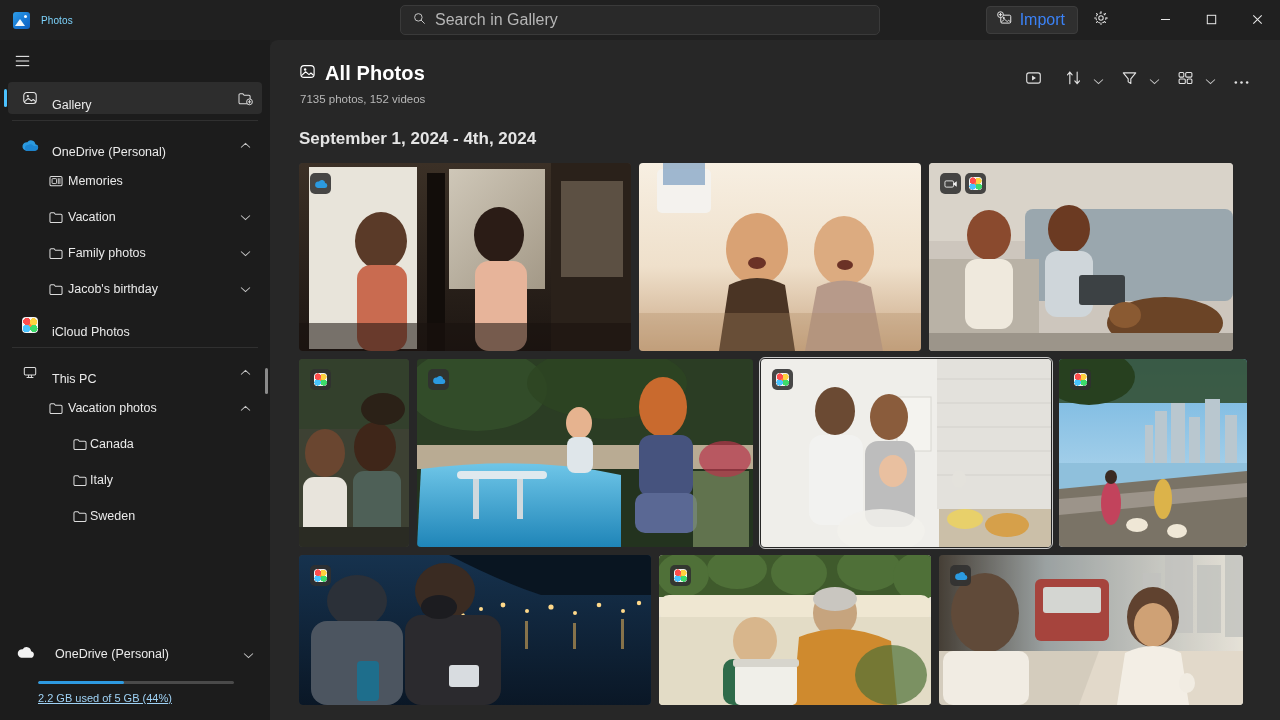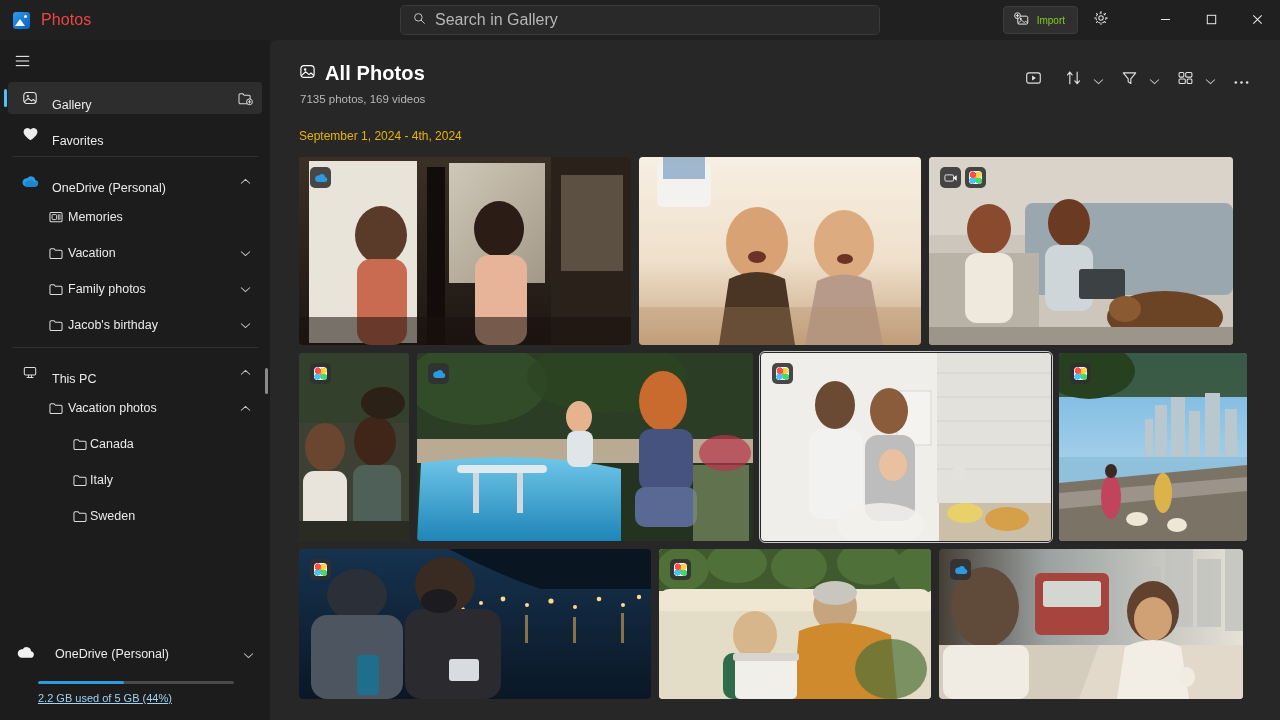--- a/index.html
+++ b/index.html
@@ -29,41 +29,41 @@
     content: ""; position: absolute; left: 2px; bottom: 2.5px;
     width: 0; height: 0;
     border-left: 5.5px solid transparent; border-right: 5.5px solid transparent;
     border-bottom: 7px solid rgba(255,255,255,.95);
   }
   .app-icon::before {
     content: ""; position: absolute; right: 3px; top: 3px;
     width: 3.2px; height: 3.2px; border-radius: 50%;
     background: rgba(255,255,255,.95); z-index: 2;
   }
-  .app-title { font-size: 16px; color: #ef4444; letter-spacing: .1px; }
+  .app-title { font-size: 10px; color: #7dd3fc; letter-spacing: .1px; }
 
   .searchwrap { position: absolute; left: 400px; width: 480px; display: flex; align-items: center; }
   .searchbox {
     width: 480px; height: 30px; border-radius: 5px;
     background: #292929; border: 1px solid #3a3a3a;
     display: flex; align-items: center; gap: 9px; padding: 0 12px;
     cursor: text;
   }
   .searchbox svg { flex: 0 0 auto; }
   .search-ph { font-size: 16px; color: #b6b6b6; }
 
   .tb-right {
     margin-left: auto; display: flex; align-items: center; height: 40px;
   }
   .import-btn {
     height: 28px; display: flex; align-items: center; gap: 8px;
     background: #2f2f2f; border: 1px solid #3d3d3d; border-radius: 4px;
     padding: 0 12px 0 10px; margin-right: 8px; cursor: pointer;
   }
-  .import-btn span { font-size: 10px; color: #84cc16; }
+  .import-btn span { font-size: 16px; color: #3b82f6; }
   .gear-btn {
     width: 30px; height: 28px; display: flex; align-items: center; justify-content: center;
     border-radius: 4px; cursor: pointer; margin-right: 26px;
   }
   .wbtn {
     width: 46px; height: 40px; display: flex; align-items: center; justify-content: center;
     cursor: pointer;
   }
 
   
@@ -148,21 +148,21 @@
 
   .mh-tools { margin-left: auto; display: flex; align-items: center; padding-top: 3px; }
   .tool {
     height: 30px; min-width: 30px; display: flex; align-items: center; justify-content: center;
     border-radius: 4px; cursor: pointer;
   }
   .tool.chev { min-width: 20px; margin-right: 6px; }
   .tool.gap { margin-left: 10px; }
 
   .datehead {
-    font-size: 12px; font-weight: normal; color: #eab308;
+    font-size: 17px; font-weight: bold; color: #e5e5e5;
     padding: 24px 0 0 29px;
   }
 
   
   .grid { padding: 14px 26px 0 29px; display: flex; flex-direction: column; gap: 8px; }
   .row { display: flex; gap: 8px; }
   .cell {
     border-radius: 4px; overflow: hidden; position: relative;
     cursor: pointer; background: #3a3a3a; flex: 0 0 auto;
   }
@@ -289,28 +289,20 @@
           <span class="ni-label">Gallery</span>
           <span class="ni-trail">
             <svg width="16" height="15" viewBox="0 0 18 17" fill="none">
               <path d="M2.2 4.6a1.4 1.4 0 0 1 1.4-1.4h3l1.5 1.7h5.3a1.4 1.4 0 0 1 1.4 1.4v6.8a1.4 1.4 0 0 1-1.4 1.4H3.6a1.4 1.4 0 0 1-1.4-1.4z" stroke="#dcdcdc" stroke-width="1.15" fill="none"></path>
               <circle cx="14.1" cy="12.3" r="3.3" fill="#2d2d2d" stroke="#dcdcdc" stroke-width="1.1"></circle>
               <path d="M14.1 10.8v3M12.6 12.3h3" stroke="#dcdcdc" stroke-width="1.1" stroke-linecap="round"></path>
             </svg>
           </span>
         </div>
 
-        <div class="navitem lvl0">
-          <span class="ni-ico">
-            <svg width="17" height="16" viewBox="0 0 18 17">
-              <path d="M9 15.2S1.6 10.8 1.6 6.2A4.1 4.1 0 0 1 9 3.8a4.1 4.1 0 0 1 7.4 2.4C16.4 10.8 9 15.2 9 15.2z" fill="#ededed"></path>
-            </svg>
-          </span>
-          <span class="ni-label">Favorites</span>
-        </div>
 
         <div class="divider"></div>
 
         <div class="navitem lvl0">
           <span class="ni-ico">
             <svg width="18" height="13" viewBox="0 0 20 14">
               <path d="M5.6 12.7h9.9a3.6 3.6 0 0 0 .5-7.15A4.9 4.9 0 0 0 7 3.5a3.9 3.9 0 0 0-1.4 9.2z" fill="#2b9ae0"></path>
               <path d="M5.6 12.7h9.9a3.6 3.6 0 0 0 2.6-6.1c-1.2 1.1-3 1.3-4.2.8-1.5-2-4.2-2.3-5.9-1-1.6-.2-3.1.8-3.4 2.3a3.9 3.9 0 0 0 1 4z" fill="#1c86d3"></path>
             </svg>
           </span>
@@ -369,20 +361,26 @@
             </svg>
           </span>
           <span class="ni-label">Jacob's birthday</span>
           <span class="ni-trail">
             <svg width="11" height="7" viewBox="0 0 12 8">
                 <path d="M1.2 2 L6 6.4 L10.8 2" stroke="#c6c6c6" stroke-width="1.15" fill="none" stroke-linecap="round"></path>
               </svg>
           </span>
         </div>
 
+        <div class="navitem lvl0">
+          <span class="ni-ico">
+            <span class="iclo-ico"></span>
+          </span>
+          <span class="ni-label">iCloud Photos</span>
+        </div>
 
         <div class="divider"></div>
 
         <div class="navitem lvl0">
           <span class="ni-ico">
             <svg width="16" height="15" viewBox="0 0 18 16" fill="none">
               <rect x="2.6" y="2.3" width="12.8" height="8.4" rx="1.3" stroke="#dcdcdc" stroke-width="1.15"></rect>
               <path d="M5.6 13.6h6.8" stroke="#dcdcdc" stroke-width="1.15" stroke-linecap="round"></path>
               <path d="M7.4 10.7v2.9M10.6 10.7v2.9" stroke="#dcdcdc" stroke-width="1.1"></path>
             </svg>
@@ -468,21 +466,21 @@
           <div class="mh-titlerow">
             <span>
               <svg width="17" height="17" viewBox="0 0 18 18" fill="none">
                 <rect x="2" y="2.8" width="14" height="12.4" rx="3.4" stroke="#ffffff" stroke-width="1.25"></rect>
                 <circle cx="6.5" cy="6.9" r="1.3" fill="#ffffff"></circle>
                 <path d="M2.6 13.4 L7 9.3 L10.6 12.3 L12.6 10.6 L15.4 13" stroke="#ffffff" stroke-width="1.2" fill="none" stroke-linejoin="round"></path>
               </svg>
             </span>
             <span class="mh-title">All Photos</span>
           </div>
-          <div class="mh-sub">7135 photos, 169 videos</div>
+          <div class="mh-sub">7135 photos, 152 videos</div>
         </div>
 
         <div class="mh-tools">
           <div class="tool">
             <span>
               <svg width="17" height="16" viewBox="0 0 18 17" fill="none">
                 <rect x="1.8" y="3" width="14.4" height="11" rx="2.2" stroke="#e2e2e2" stroke-width="1.2"></rect>
                 <path d="M7.5 5.9 L11.6 8.5 L7.5 11.1 Z" fill="#e2e2e2"></path>
               </svg>
             </span>

